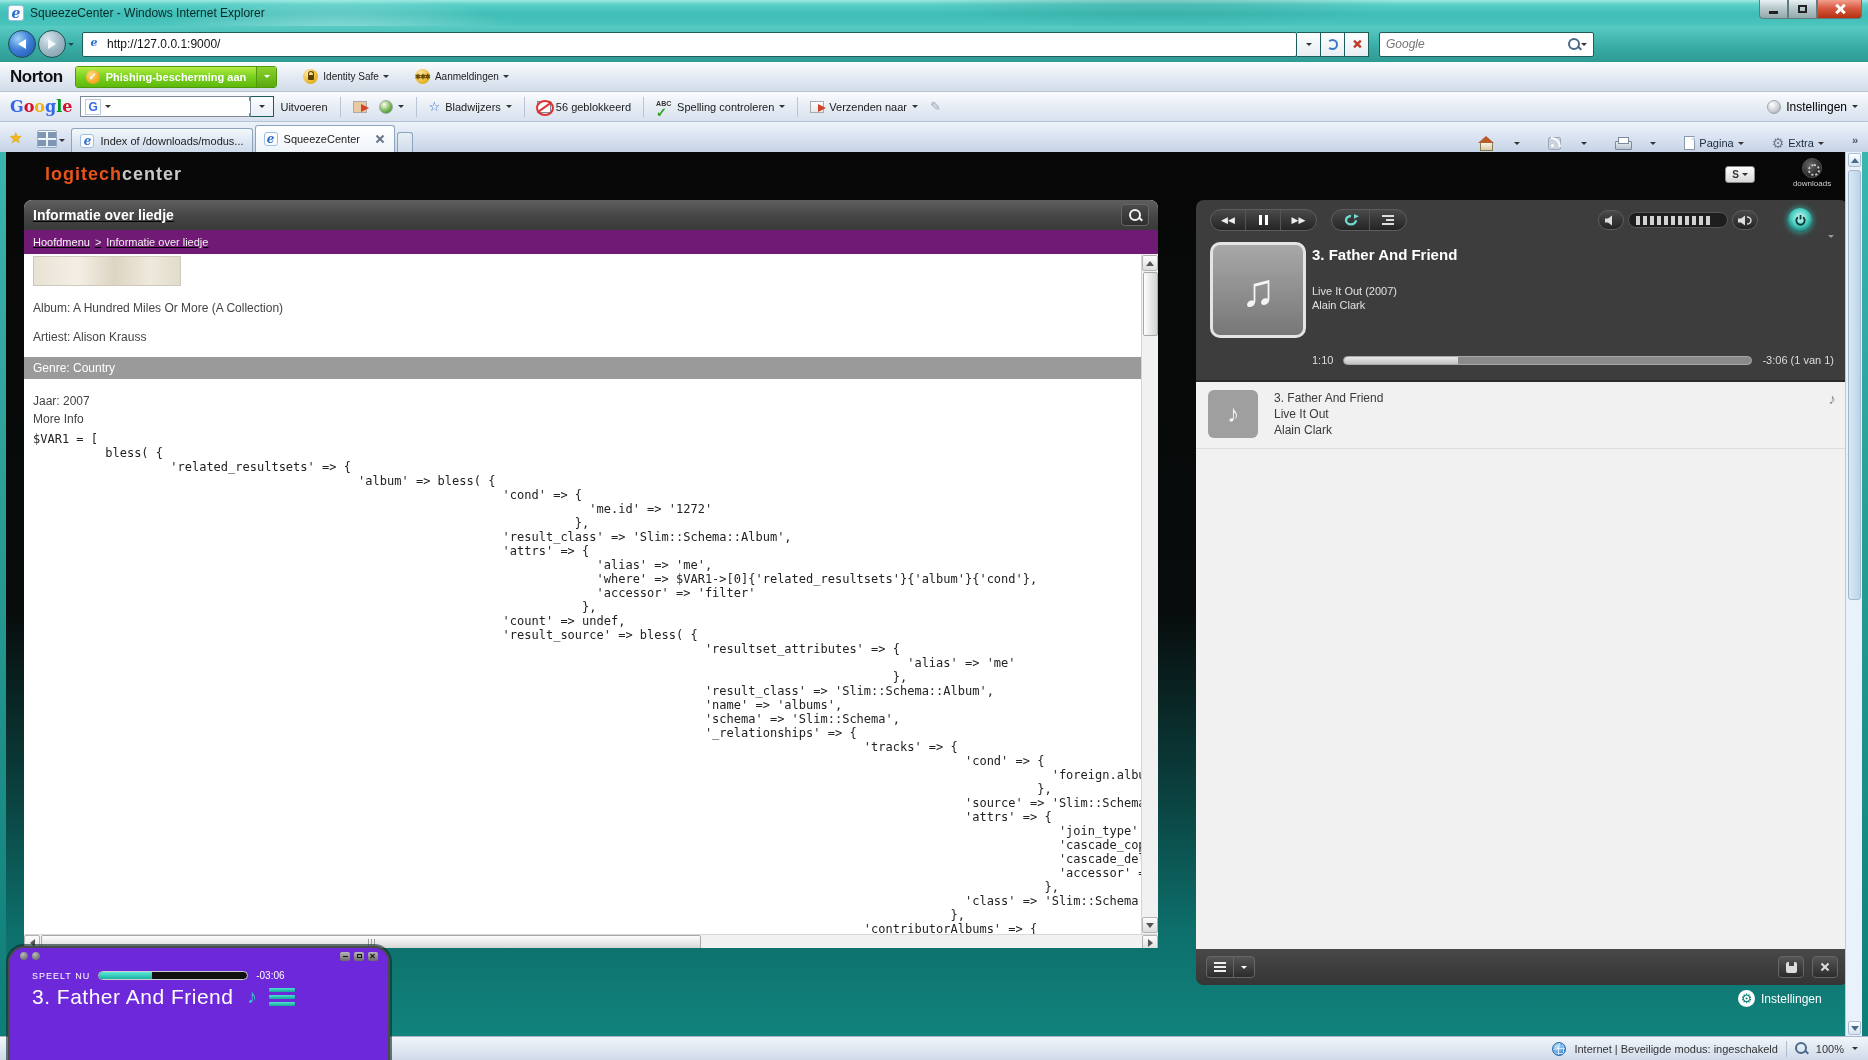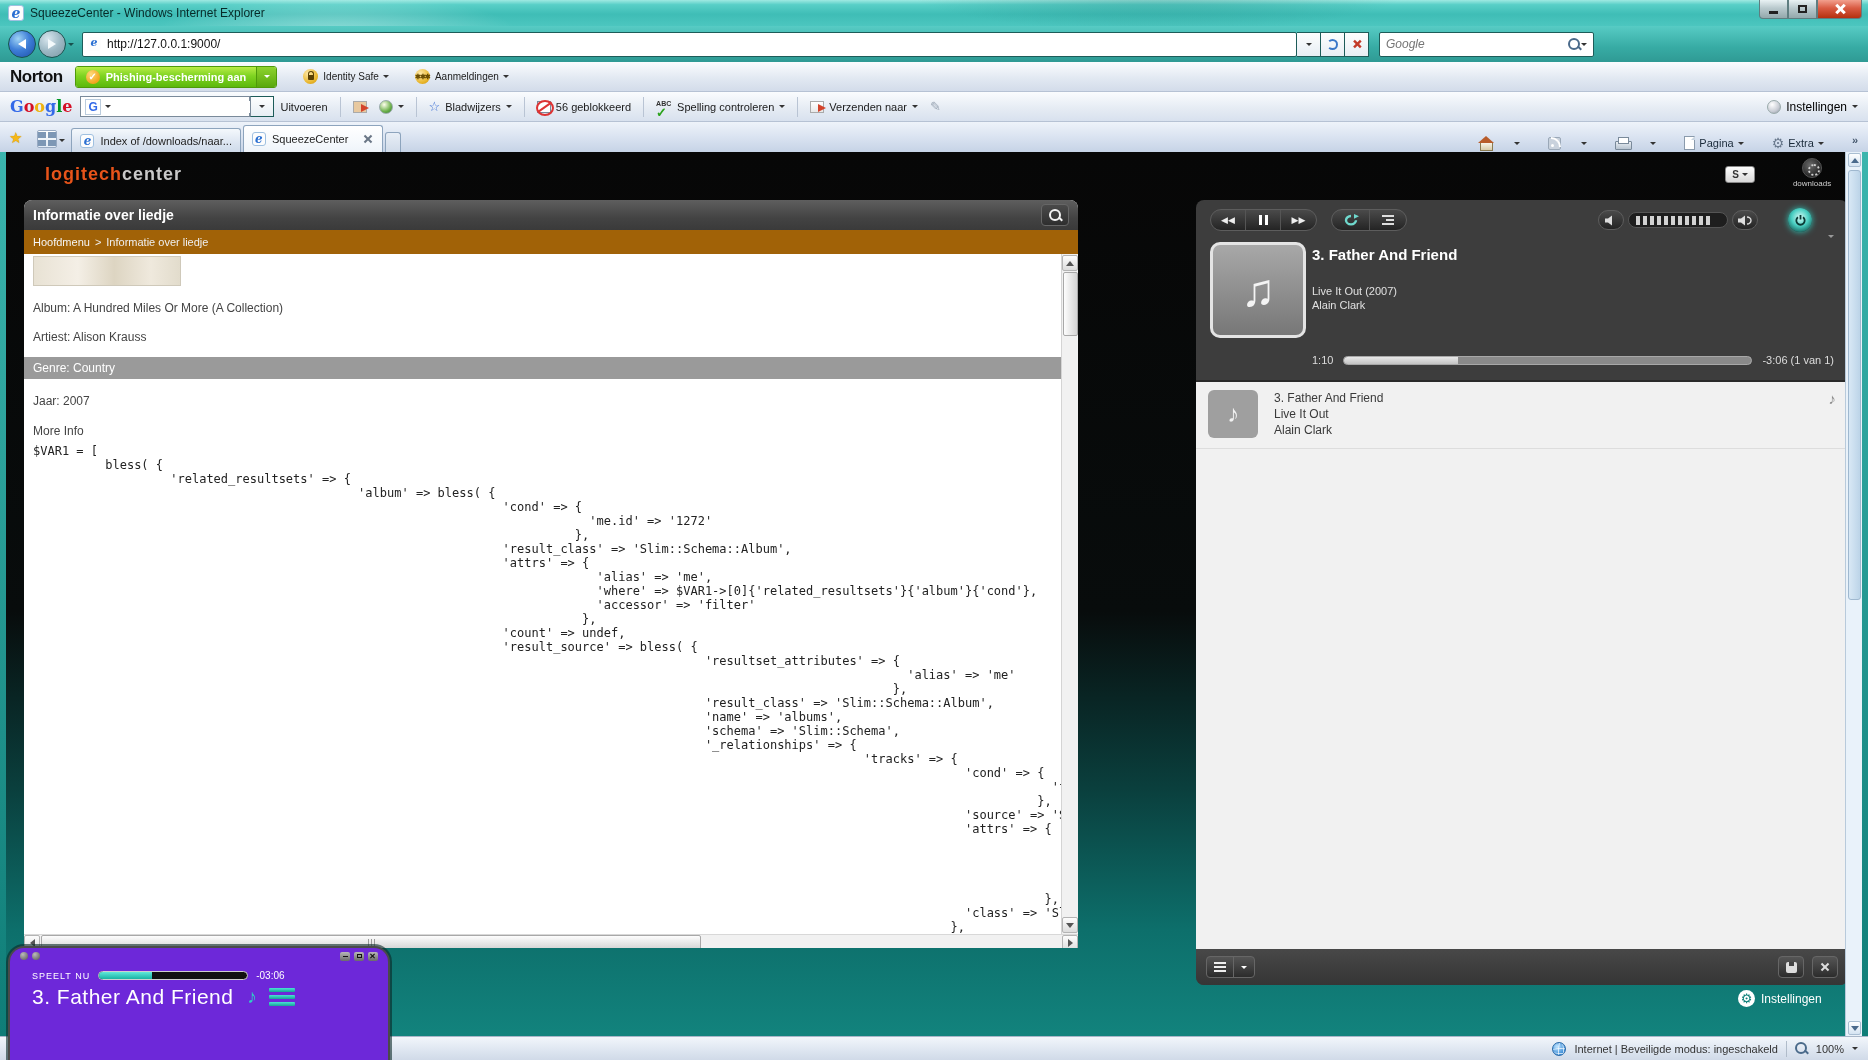--- a/index.html
+++ b/index.html
@@ -138,31 +138,31 @@
   .sc-logo { position:absolute; left:45px; top:12px; font-size:18px; font-weight:bold; letter-spacing:1px; z-index:2; }
   .sc-logo .sq { color:#e8541a; } .sc-logo .ct { color:#c9c9c9; }
   .player-select { position:absolute; left:1725px; top:14px; width:30px; height:17px; background:linear-gradient(180deg,#fdfdfd,#d8d8d8); border-radius:3px; border:1px solid #888;
     display:flex; align-items:center; justify-content:center; gap:3px; font-size:10px; font-weight:bold; color:#333; z-index:2;}
   .logi { position:absolute; left:1790px; top:6px; width:44px; text-align:center; color:#cfcfcf; z-index:2; }
   .logi .emb { width:20px; height:20px; margin:0 auto; border-radius:50%; background:radial-gradient(circle at 40% 35%,#6a6a6a,#262626 70%); border:1px solid #555; position:relative;}
   .logi .emb::after{content:"";position:absolute;left:5px;top:5px;width:8px;height:8px;border-radius:50%;border:2px dotted #cfcfcf;}
   .logi .txt { font-size:8px; margin-top:1px; }
 
   
-  .leftpane { position:absolute; left:24px; top:48px; width:1054px; height:748px; border-radius:8px 8px 0 0; overflow:hidden; background:#fff; z-index:2; }
+  .leftpane { position:absolute; left:24px; top:48px; width:1134px; height:748px; border-radius:8px 8px 0 0; overflow:hidden; background:#fff; z-index:2;text-decoration:underline; }
   .lp-title { height:30px; background:linear-gradient(180deg,#5e5e5e,#434343 60%,#3a3a3a); display:flex; align-items:center; padding:0 9px; color:#fff; font-weight:bold; font-size:14px; }
   .lp-search { margin-left:auto; width:28px; height:22px; background:linear-gradient(180deg,#4a4a4a,#2e2e2e); border:1px solid #666; border-radius:4px; display:flex; align-items:center; justify-content:center; }
-  .lp-crumb { height:22px; background:#a16207; display:flex; align-items:center; gap:5px; padding:12px 9px; color:#efefef; font-size:11px; }
+  .lp-crumb { height:22px; background:#701a75; display:flex; align-items:center; gap:5px; padding:12px 9px; color:#efefef; font-size:11px; }
   .lp-crumb a { color:#f5f5f5; text-decoration:none; }
   .lp-body { position:relative; height:680px; background:#fff; color:#3a3a3a; }
   .lp-content { position:absolute; left:0; top:0; right:17px; bottom:0; padding:2px 0 0 9px; overflow:hidden; }
   .albumart { width:148px; height:30px; background:linear-gradient(90deg,#e8e2d4 0%,#f4efe6 30%,#ddd5c2 55%,#efe9dd 80%,#e2dccc 100%); border:1px solid #cfc9ba; }
   .infoline { margin-top:15px; font-size:12px; color:#444; }
   .genre-bar { margin-top:13px; margin-left:-9px; padding:4px 0 4px 9px; background:#9a9a9a; color:#fff; border-radius:0 4px 4px 0; width:1140px; font-size:12px; }
-  .moreinfo { margin-top:16px; font-size:12px; color:#444; }
+  .moreinfo { margin-top:4px; font-size:12px; color:#444; }
   .code { margin-top:6px; font:12px/14px "DejaVu Sans Mono",monospace; color:#222; white-space:pre; overflow:hidden; }
   .lp-vscroll { position:absolute; right:0; top:0; bottom:0; width:17px; background:#f1f1f1; border-left:1px solid #d4d4d4; }
   .lp-vscroll .btn, .lp-hscroll .btn { position:absolute; width:16px; height:16px; background:linear-gradient(180deg,#fdfdfd,#dcdcdc); border:1px solid #b4b4b4; border-radius:2px; display:flex; align-items:center; justify-content:center; }
   .lp-vscroll .thumb { position:absolute; left:1px; top:18px; width:15px; height:64px; background:linear-gradient(90deg,#fdfdfd,#d4d4d4); border:1px solid #a8a8a8; border-radius:2px; }
   .lp-hscroll { position:relative; height:16px; background:#f1f1f1; border-top:1px solid #d8d8d8; }
   .lp-hscroll .thumb { position:absolute; left:17px; top:0; width:660px; height:15px; background:linear-gradient(180deg,#fdfdfd,#d4d4d4); border:1px solid #a8a8a8; border-radius:2px; display:flex; align-items:center; justify-content:center; gap:2px;}
   .lp-hscroll .thumb i { width:1px; height:8px; background:#999; }
 
   
   .rightpanel { position:absolute; left:1196px; top:48px; width:652px; height:785px; border-radius:8px; background:#3d3d3d; z-index:2; display:flex; flex-direction:column; overflow:hidden; }
@@ -379,21 +379,21 @@
   <span class="fav-star" style="text-shadow:0 0 1px #b07c00, 2px 2px 0 #3a9a1a;"></span>
   <div class="qt">
       <i></i>
       <i></i>
       <i></i>
       <i></i>
     </div>
   <span class="dd sm" style="margin:0 6px 10px 0"></span>
   <div class="tab">
     <span class="ie-e">e</span>
-    <span style="overflow:hidden;white-space:nowrap;">Index of /downloads/naar...</span>
+    <span style="overflow:hidden;white-space:nowrap;">Index of /downloads/modus...</span>
   </div>
   <div class="tab active">
     <span class="ie-e">e</span>
     <span>SqueezeCenter</span>
     <span class="tab-close"></span>
   </div>
   <div class="tabstub"></div>
   <div class="cmdbar">
     <span class="cmd-ic">
         <span class="house"></span>

